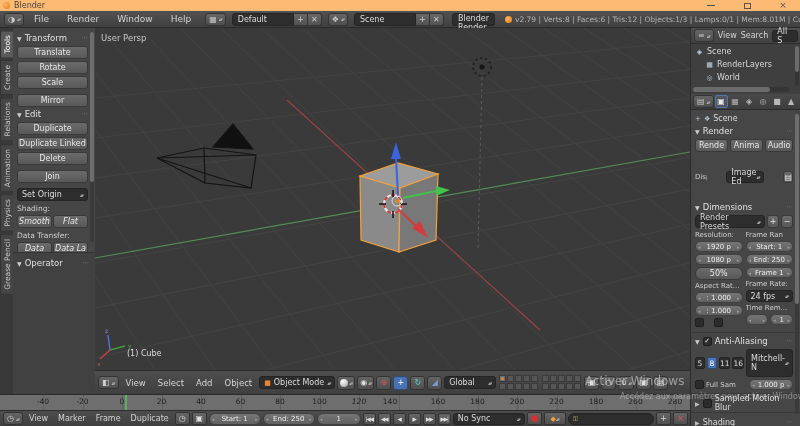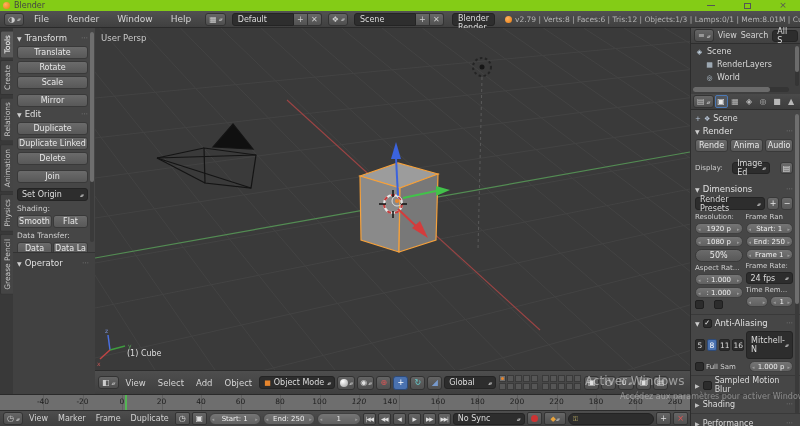--- a/index.html
+++ b/index.html
@@ -1,21 +1,21 @@
 <!DOCTYPE html>
 <html><head>
 <meta charset="utf-8">
 <style>
   *{margin:0;padding:0;box-sizing:border-box;}
   html,body{background:#222;}
   body{font-family:"DejaVu Sans",sans-serif;color:#d8d8d8;-webkit-font-smoothing:antialiased;}
   #app{position:relative;width:800px;height:426px;overflow:hidden;background:#3a3a3a;}
 
   
-  #titlebar{position:absolute;left:0;top:0;width:800px;height:11px;background:#84cc16;display:flex;align-items:center;font-size:8px;color:#444;}
+  #titlebar{position:absolute;left:0;top:0;width:800px;height:11px;background:#fdba74;display:flex;align-items:center;font-size:8px;color:#444;}
   .blicon{width:7px;height:7px;border-radius:50%;background:radial-gradient(circle at 35% 35%,#ffb161,#e87d0d);margin:0 4px 0 3px;}
   #wincontrols{margin-left:auto;display:flex;align-items:center;gap:26px;margin-right:12px;color:#555;}
   .wc{width:10px;height:9px;display:flex;align-items:center;justify-content:center;font-size:9px;line-height:9px;}
   .wc-min{width:8px;height:1px;background:#555;}
   .wc-box{width:7px;height:6px;border:1px solid #555;}
 
   
   #menubar{position:absolute;left:0;top:11px;width:800px;height:17px;background:linear-gradient(#515151,#404040);border-bottom:1px solid #2a2a2a;display:flex;align-items:center;font-size:9px;color:#d4d4d4;gap:2px;}
   .menu-item{padding:2px 8px;cursor:default;}
   .icon-dd{display:flex;align-items:center;background:linear-gradient(#666,#4e4e4e);border:1px solid #333;border-radius:3px;height:13px;padding:0 3px;font-size:8px;color:#ccc;gap:2px;margin-left:4px;}
@@ -36,21 +36,21 @@
   .vtab.active{background:#5a5a5a;color:#fff;}
   #shelfbody{flex:1;display:flex;flex-direction:column;position:relative;}
   #shelf-main{height:224px;padding:3px 7px 0 4px;overflow:hidden;position:relative;}
   .phdr{font-size:8.5px;color:#e0e0e0;display:flex;align-items:center;gap:3px;margin:2px 0 3px 0;}
   .phdr .tri{font-size:6px;color:#cfcfcf;}
   .phdr .dots{margin-left:auto;color:#8a8a8a;font-size:7px;}
   .btn{background:linear-gradient(#6b6b6b,#585858);border:1px solid #393939;border-radius:3px;color:#e8e8e8;font-size:8px;height:13px;display:flex;align-items:center;justify-content:center;margin-bottom:2px;}
   .btn-dark{background:#2d2d2d;border:1px solid #242424;border-radius:3px;color:#ddd;font-size:8px;height:13px;display:flex;align-items:center;justify-content:space-between;padding:0 4px;margin-bottom:2px;}
   .mini-label{font-size:7.5px;color:#cfcfcf;margin:3px 0 2px 0;}
   .btn-pair{display:flex;gap:1px;}
-  .btn-pair .btn{flex:1;margin-bottom:0;}
+  .btn-pair .btn{flex:1;margin-bottom:0;font-style:italic;}
   #shelf-scroll{position:absolute;right:1px;top:4px;width:4px;height:210px;background:#3a3a3a;border-radius:2px;}
   #shelf-scroll div{width:4px;height:150px;background:#6e6e6e;border-radius:2px;}
   #operator-panel{flex:1;background:#414141;border-top:1px solid #333;padding:3px 6px 0 4px;}
 
   
   #viewport{position:absolute;left:95px;top:28px;width:595px;height:366px;background:#3a3a3a;}
   #vp-scene{position:absolute;left:0;top:0;width:595px;height:342px;}
   #vp-label{position:absolute;left:6px;top:5px;font-size:8.5px;color:#c9c9c9;}
   #vp-object{position:absolute;left:32px;top:321px;font-size:8px;color:#dcdcdc;}
   #vp-header{position:absolute;left:0;top:342px;width:595px;height:24px;background:linear-gradient(#4e4e4e,#3f3f3f);border-top:1px solid #2c2c2c;display:flex;align-items:center;font-size:8.5px;color:#d4d4d4;gap:2px;padding:0 3px;}
@@ -468,21 +468,21 @@
           <span>Render</span>
           <span class="dots">⋯</span>
         </div>
       <div class="prow">
         <div class="btn" style="flex:1.2;margin:0">Rende</div>
         <div class="btn" style="flex:1.2;margin:0">Anima</div>
         <div class="btn" style="flex:1;margin:0">Audio</div>
       </div>
       <div class="prow">
         <span class="plabel" style="margin:0">Display:</span>
-        <div class="btn-dark" style="flex:1;margin:8px;height:12px">
+        <div class="btn-dark" style="flex:1;margin:17px;height:12px">
             <span>Image Ed</span>
             <span class="dd-arrows">▴▾</span>
           </div>
         <div class="btn" style="width:13px;margin:0;height:12px">▤</div>
       </div>
 
       <div class="phdr">
           <span class="tri">▼</span>
           <span>Dimensions</span>
           <span class="dots">⋯</span>

